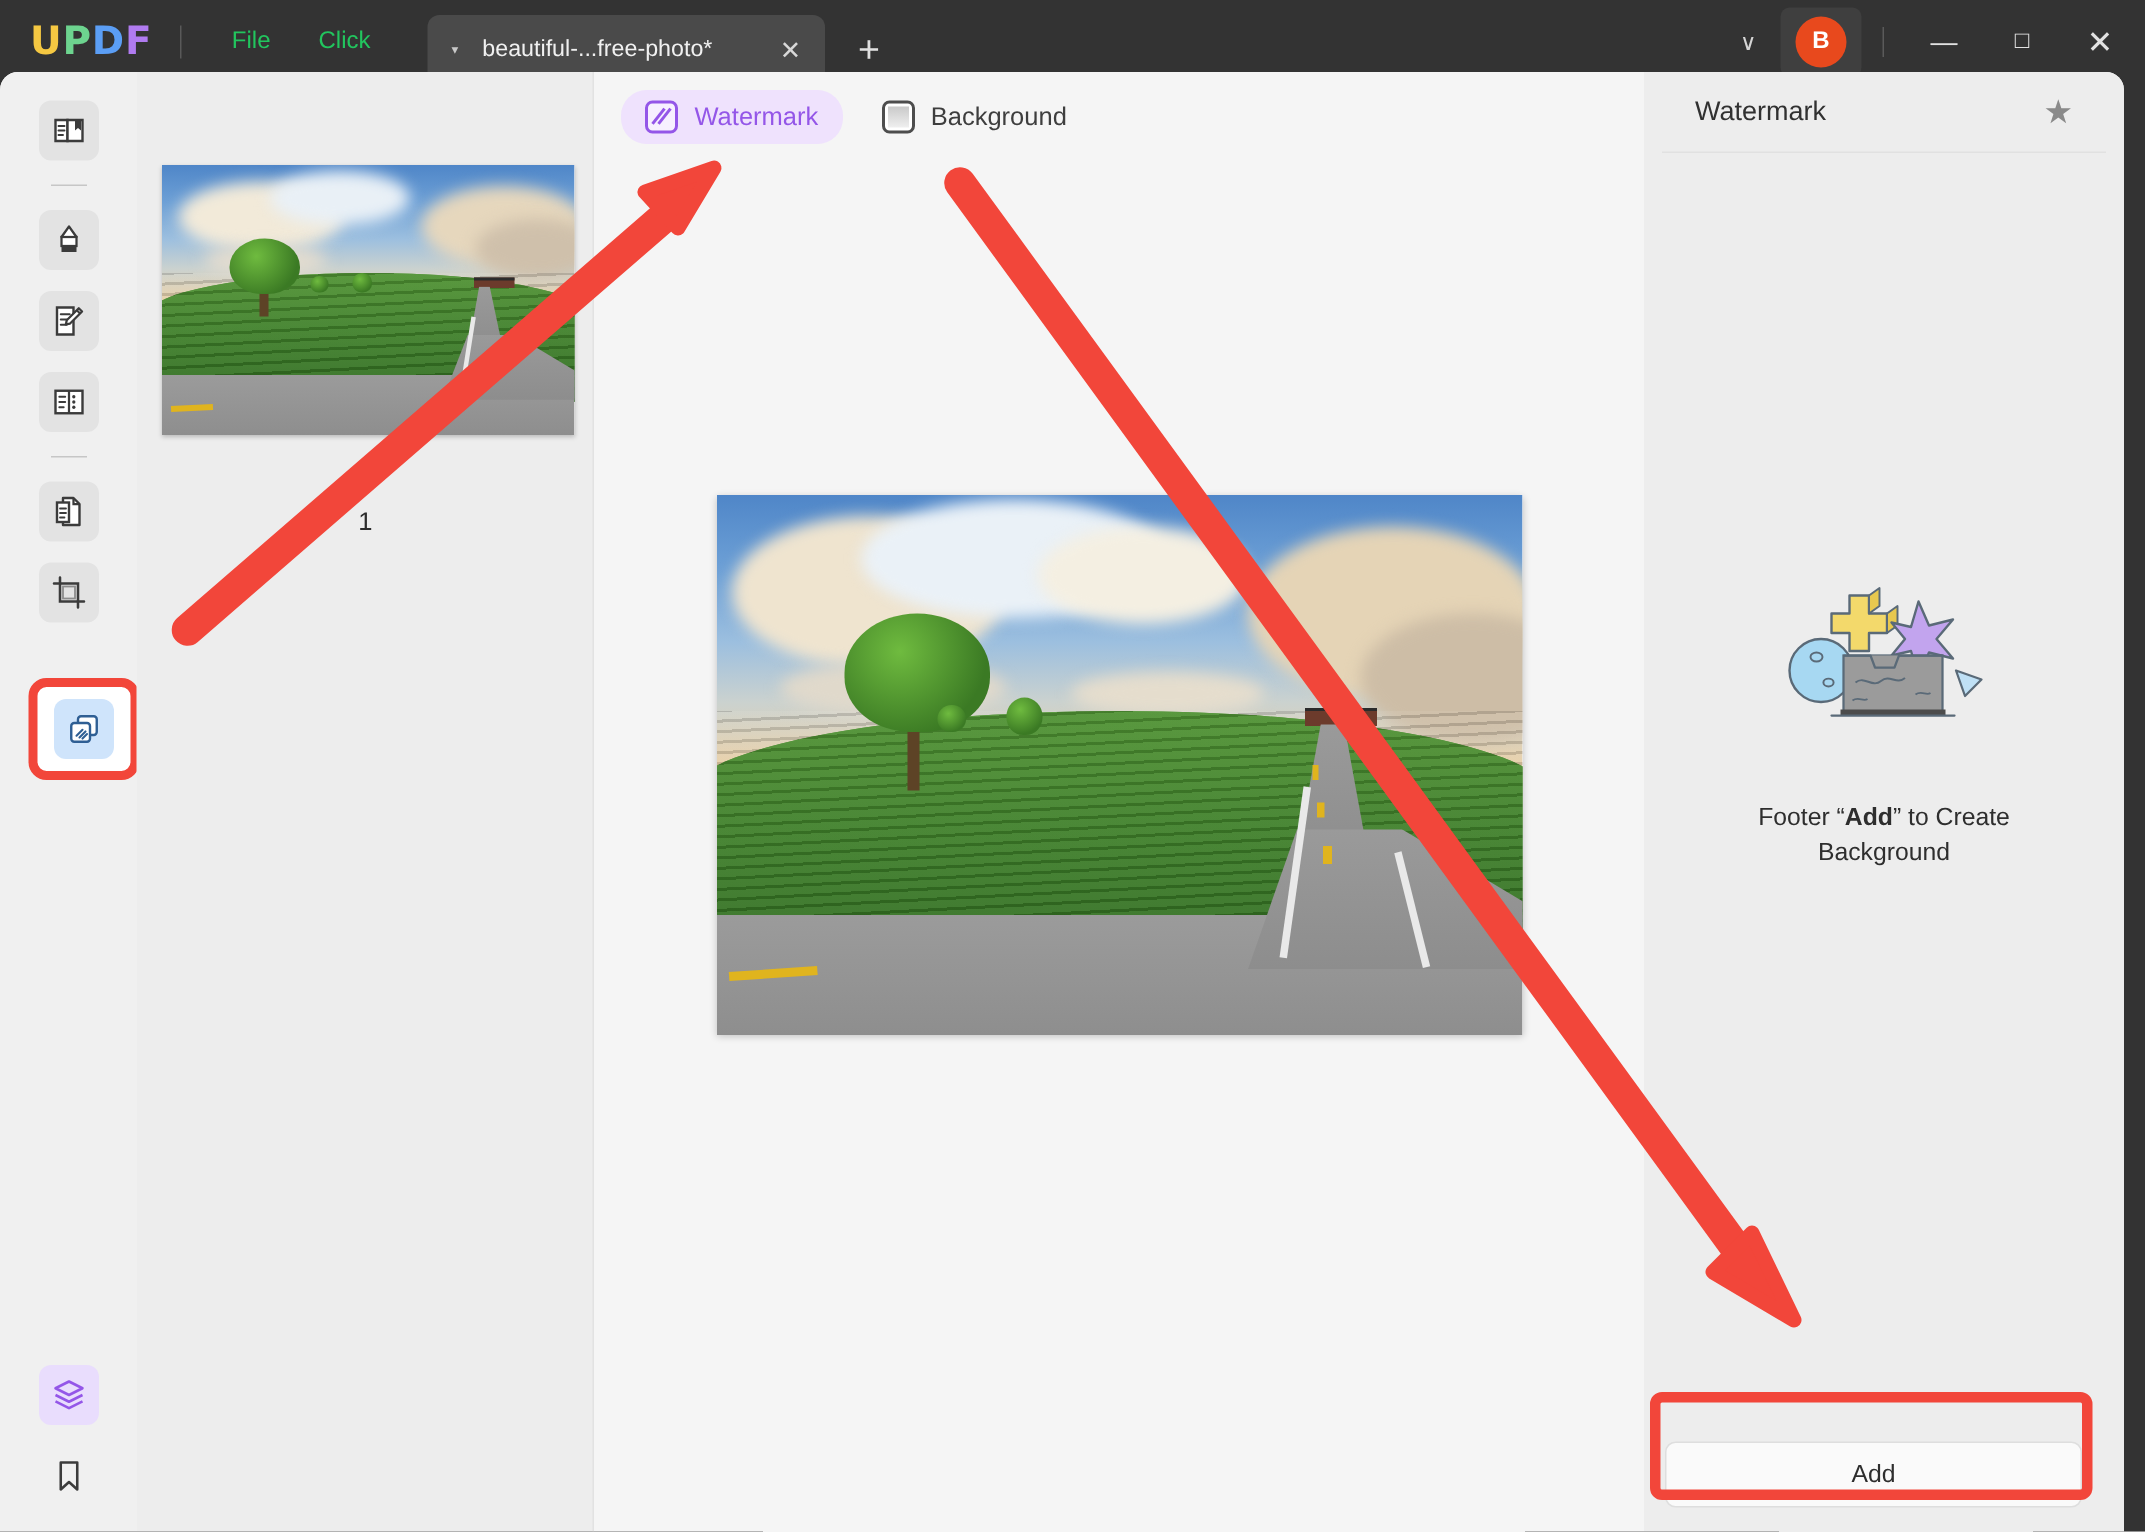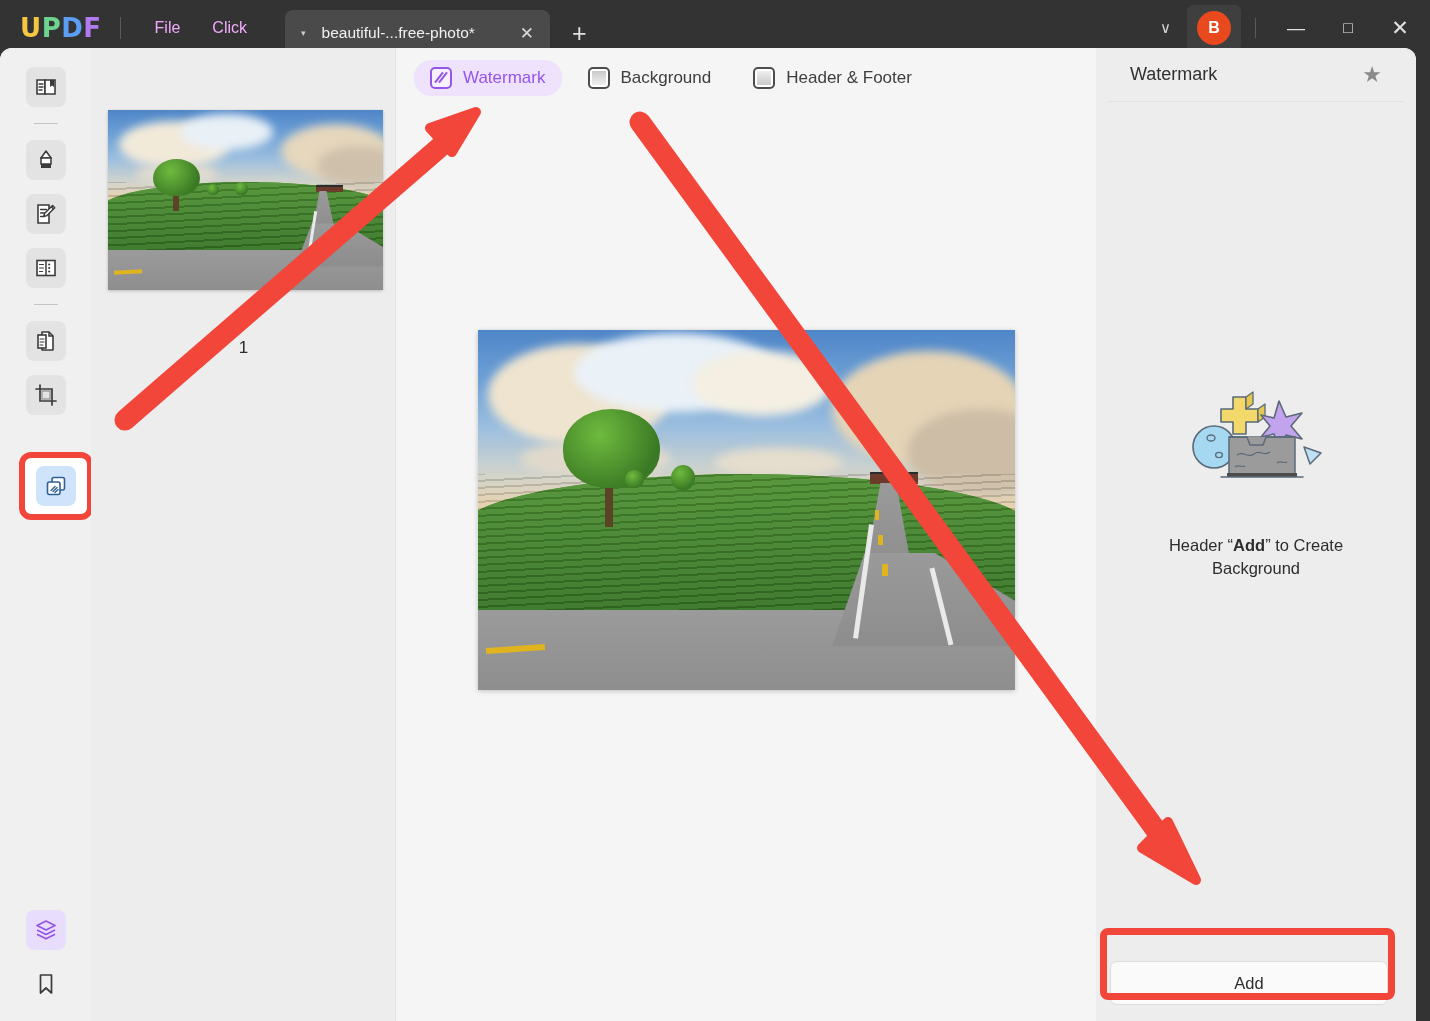--- a/index.html
+++ b/index.html
@@ -16,21 +16,21 @@
     background:#333333; display:flex; align-items:center;
   }
   #logo {
     margin-left:20px; font-size:26px; font-weight:bold; letter-spacing:.5px;
     font-family:"DejaVu Sans", sans-serif;
   }
   #logo span { display:inline-block; }
   .logo-u{color:#f5c842;} .logo-p{color:#6dd48f;} .logo-d{color:#5b9ef5;} .logo-f{color:#b07bf0;}
   .tb-sep { width:1px; height:22px; background:#595959; margin:0 18px; }
   .menu-item {
-    color:#f0abfc; font-size:16px; padding:6px 16px; cursor:default;
+    color:#22c55e; font-size:16px; padding:6px 16px; cursor:default;
   }
   #tabstrip { display:flex; align-items:flex-end; height:56px; margin-left:22px; }
   .doc-tab {
     height:46px; background:#4a4a4a; border-radius:8px 8px 0 0;
     display:flex; align-items:center; padding:0 14px 0 10px; gap:10px;
     min-width:265px;
   }
   .tab-caret { color:#c9c9c9; font-size:9px; padding:0 6px; }
   .tab-title { color:#f0f0f0; font-size:15.5px; white-space:nowrap; }
   .tab-close { color:#d8d8d8; font-size:17px; margin-left:auto; padding:0 2px; }
@@ -361,26 +361,20 @@
     <div id="modebar">
       <div class="mode-tab active">
         <span class="mi wm"></span>
         <span>Watermark</span>
       </div>
       <div class="mode-tab">
         <span class="mi sq">
             <i></i>
           </span>
         <span>Background</span>
-      </div>
-      <div class="mode-tab">
-        <span class="mi sq hf">
-            <i></i>
-          </span>
-        <span>Header &amp; Footer</span>
       </div>
     </div>
 
     <div id="page-stage">
       <div id="page">
         <div class="scene">
           <div class="sky"></div>
           <div class="cloud" style="left:2%;top:4%;width:34%;height:28%;background:#efe4cf;"></div>
           <div class="cloud" style="left:18%;top:1%;width:38%;height:22%;background:#eaf1f7;"></div>
           <div class="cloud" style="left:40%;top:6%;width:26%;height:18%;background:#f4efe2;"></div>
@@ -433,21 +427,21 @@
           <path d="M48 62h18l3 8h13l3-8h29" fill="#9b9b9b" stroke="#5a6a78" stroke-width="1.5" stroke-linejoin="round"></path>
           <path d="M56 80c6-5 11 4 17-1s10 3 16-2" fill="none" stroke="#5a6a78" stroke-width="1.3"></path>
           <path d="M54 92c4-3 7 1 10-1" fill="none" stroke="#5a6a78" stroke-width="1.2"></path>
           <path d="M96 88c4-3 7 1 10-1" fill="none" stroke="#5a6a78" stroke-width="1.2"></path>
           <rect x="46" y="98" width="70" height="4" fill="#4c4c4c"></rect>
           <path d="M40 102h82" stroke="#5a6a78" stroke-width="1.5" stroke-linecap="round"></path>
           <path d="M123 72l17 6-11 11zM123 72l6 17" fill="#bfe0f5" stroke="#5a6a78" stroke-width="1.5" stroke-linejoin="round"></path>
         </svg>
       </div>
       <div id="empty-title">
-        <span>Header “</span><b>Add</b><span>” to Create Background</span>
+        <span>Footer “</span><b>Add</b><span>” to Create Background</span>
       </div>
     </div>
 
     <div id="addwrap">
       <div id="add-btn">Add</div>
     </div>
   </div>
 </div>
 
 <div id="add-highlight"></div>

